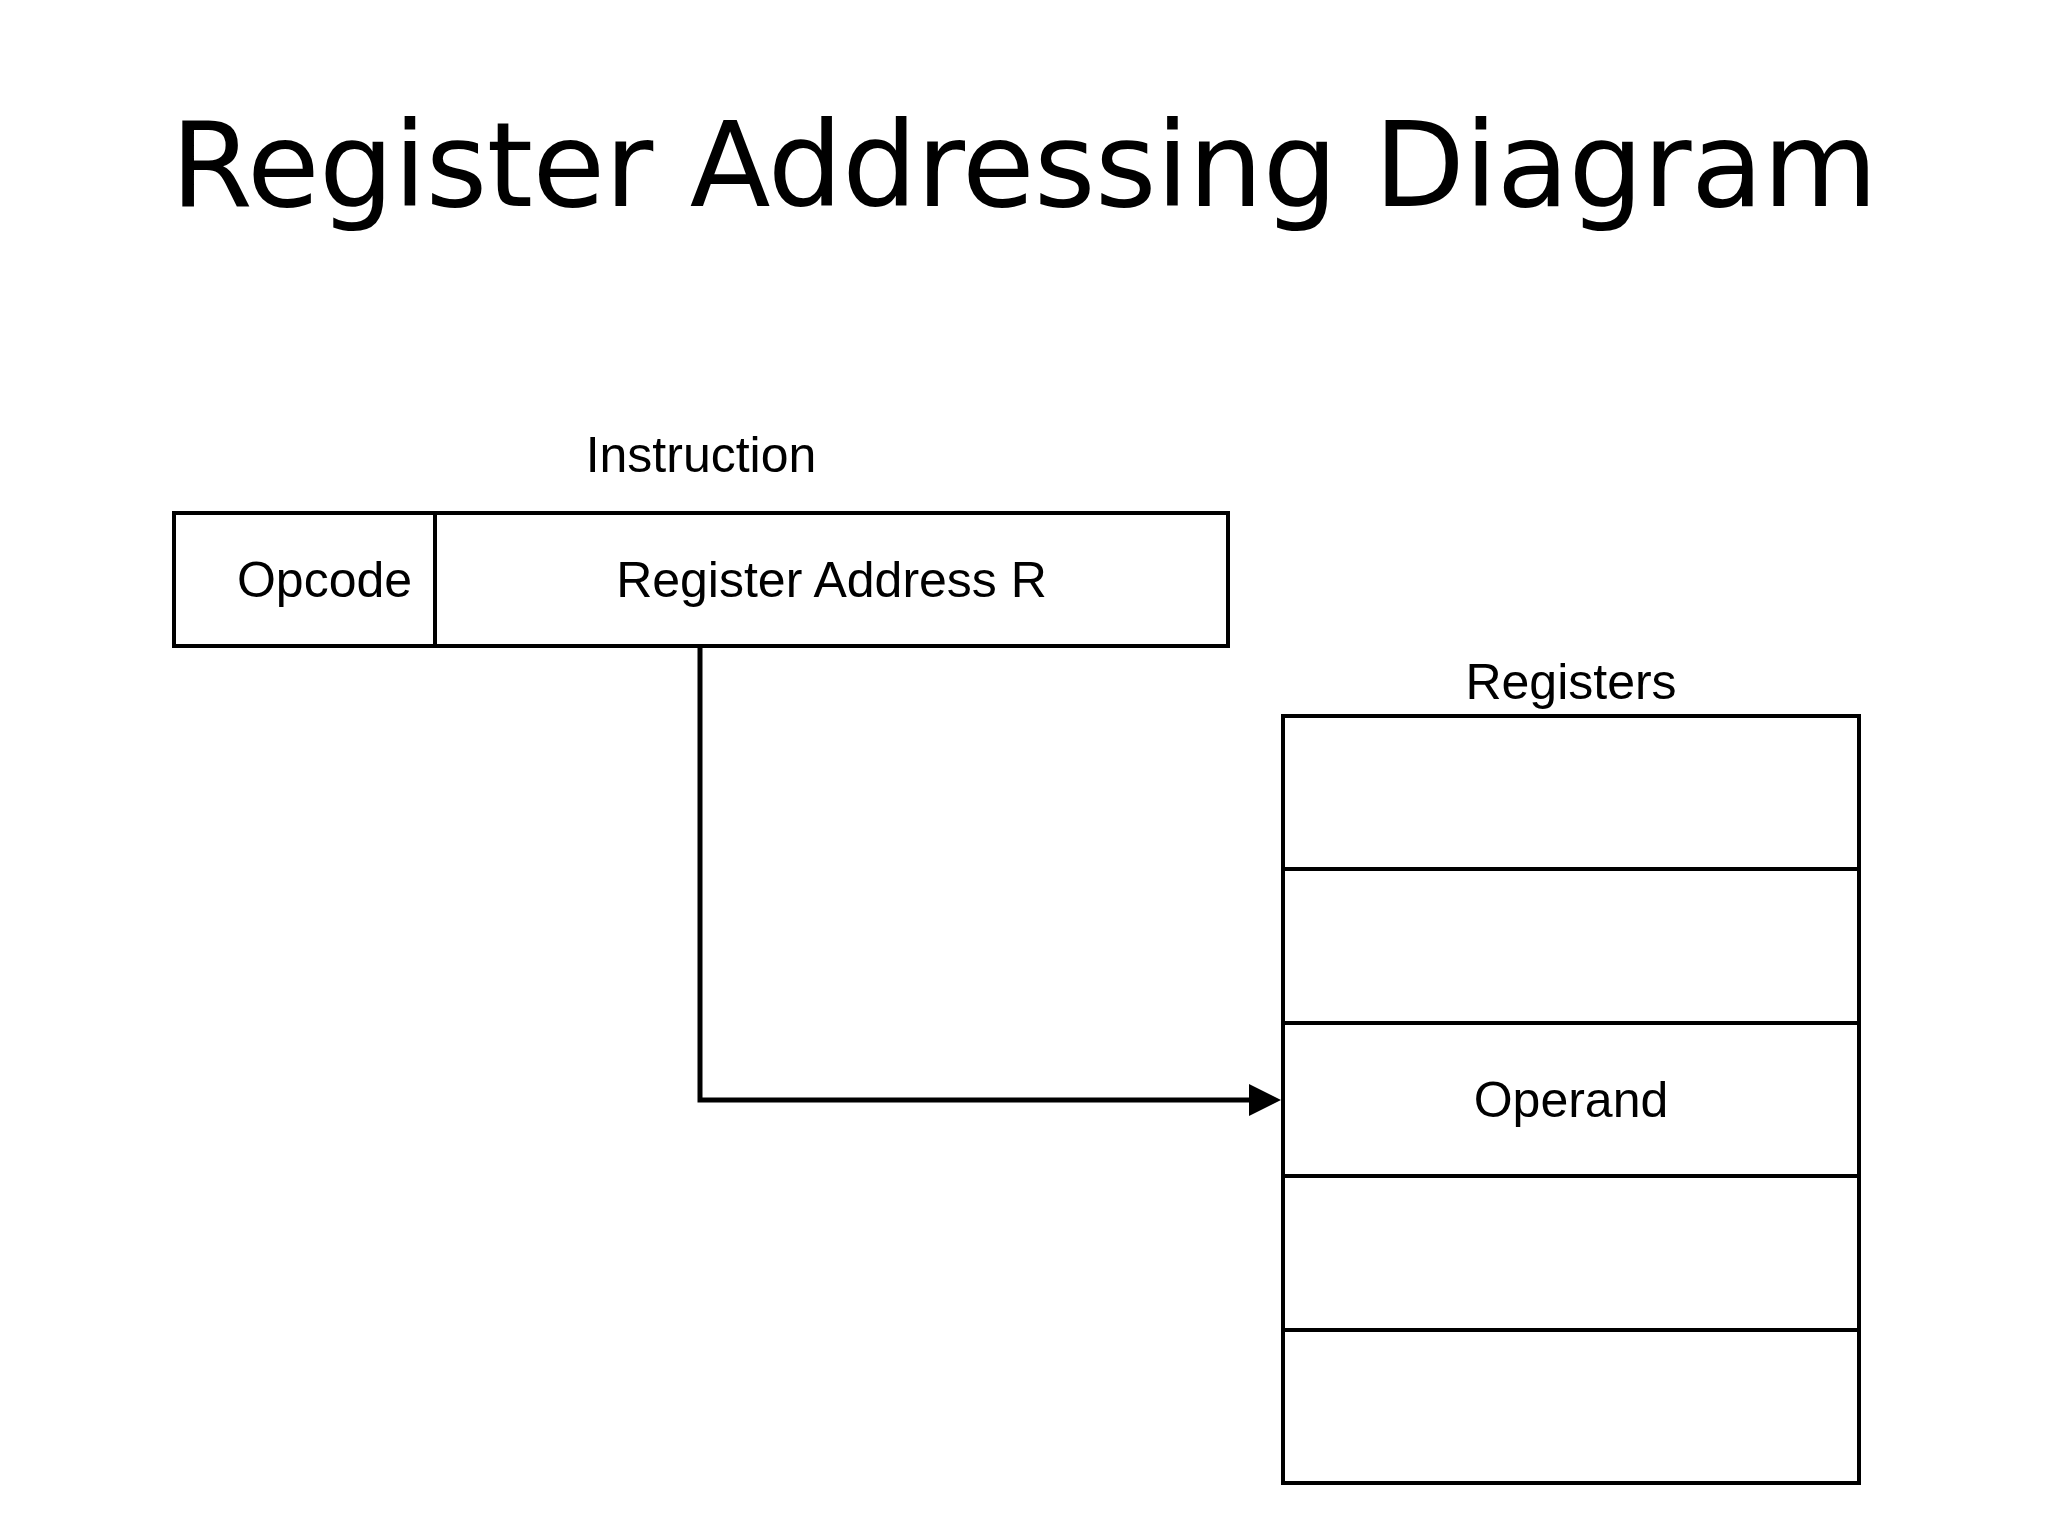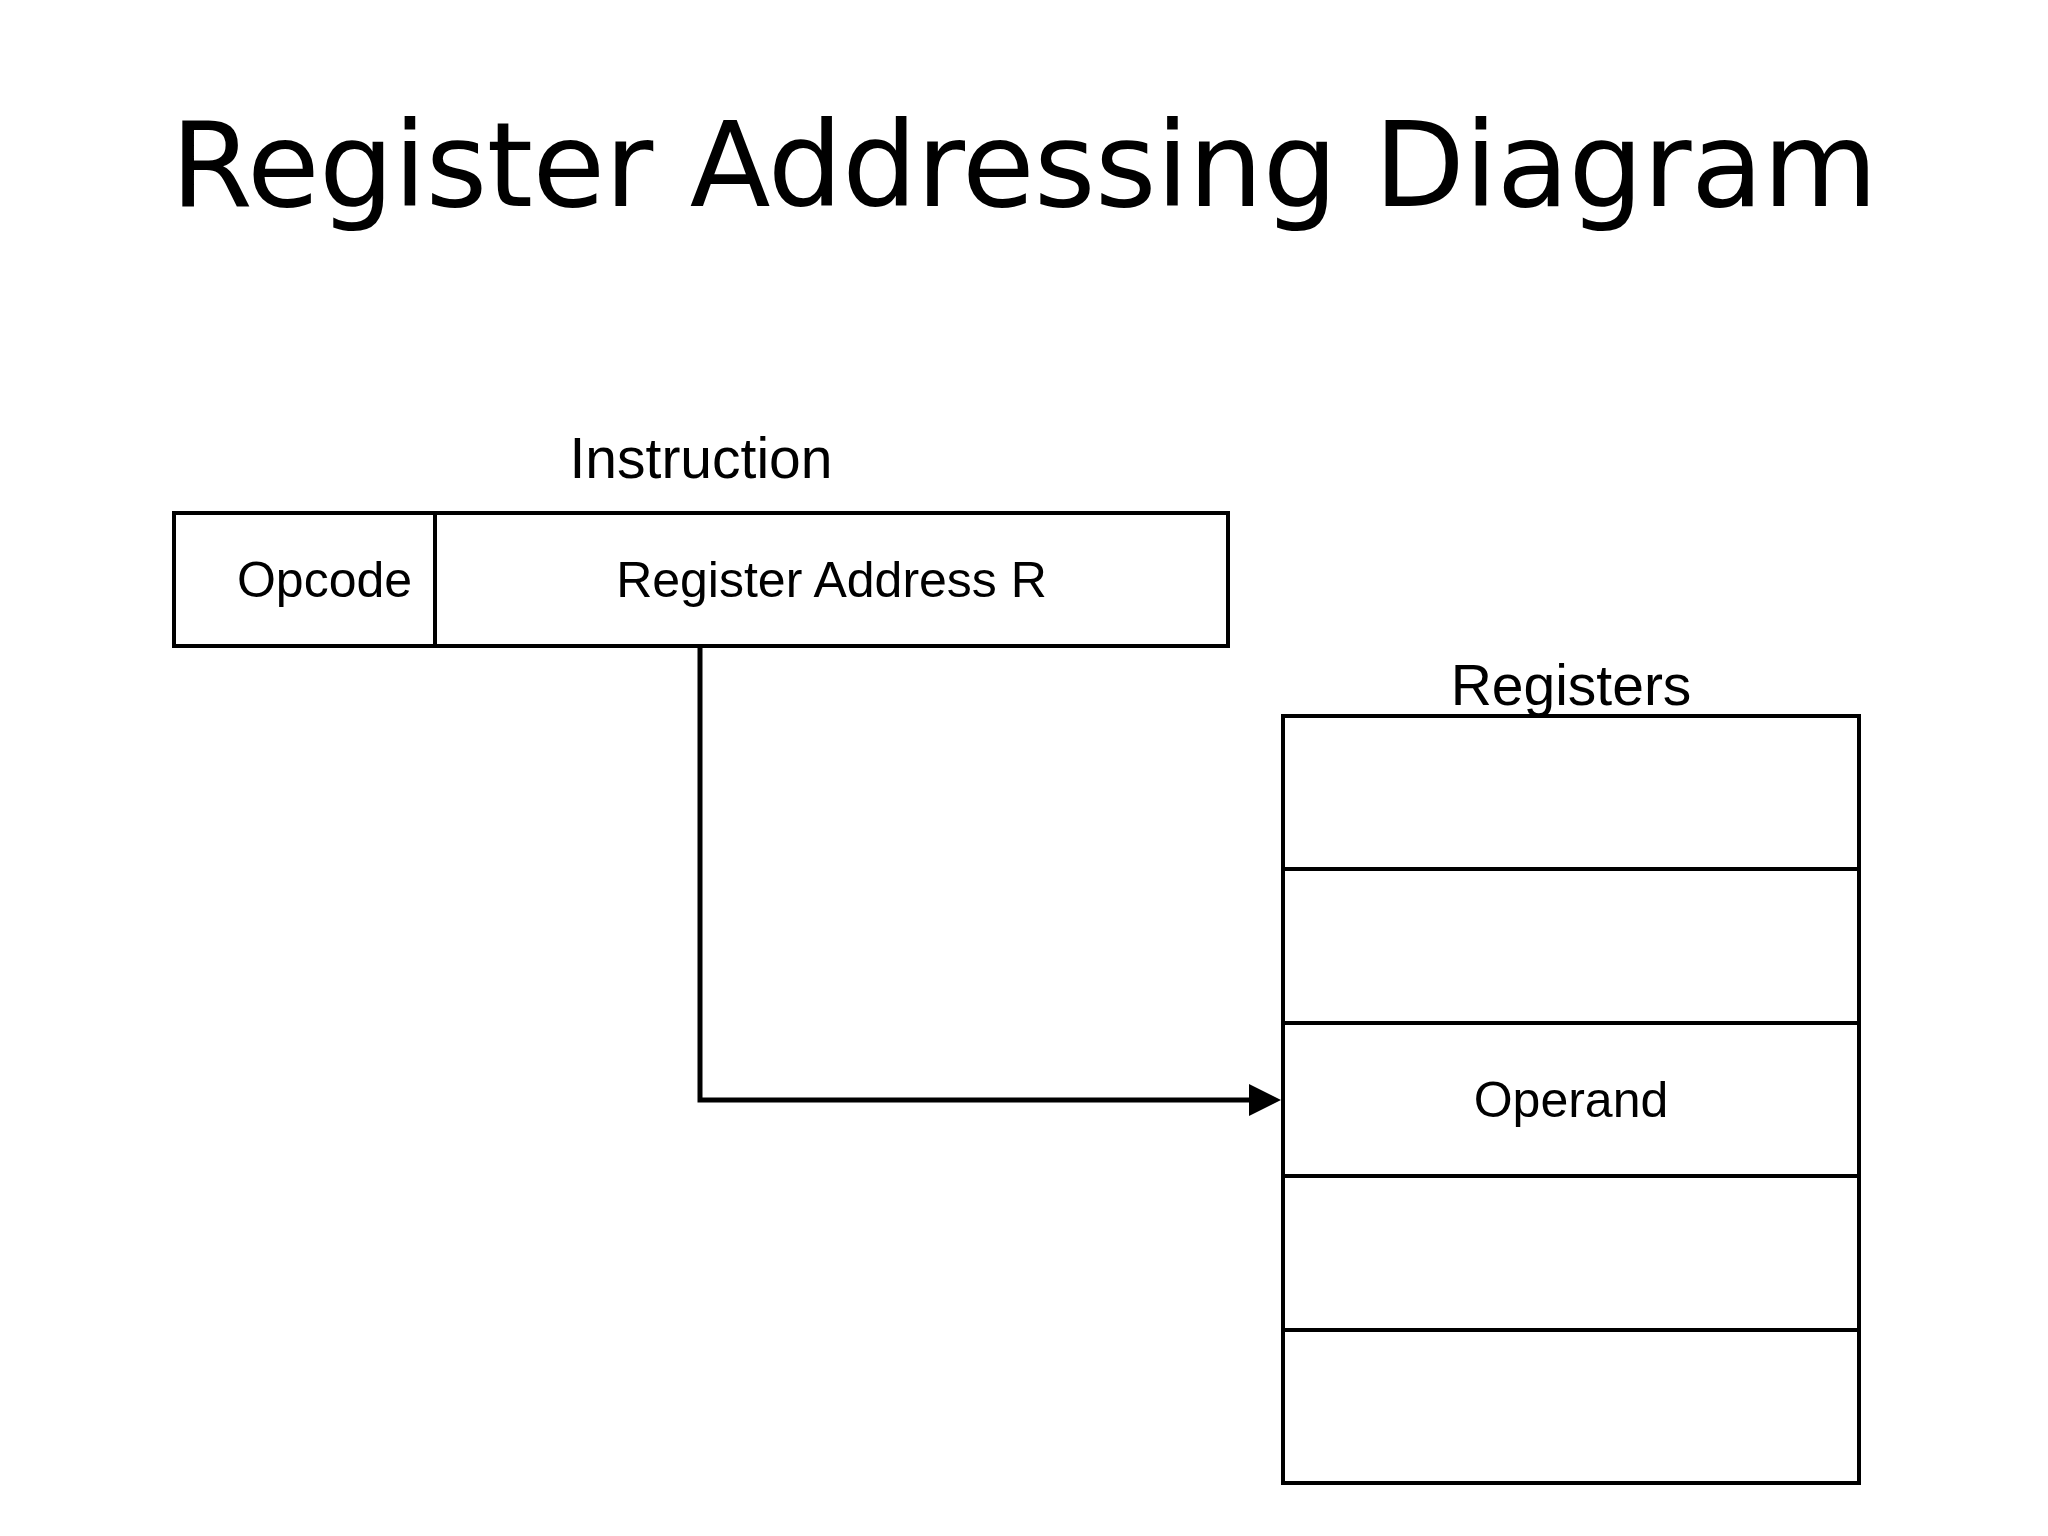--- a/index.html
+++ b/index.html
@@ -33,21 +33,21 @@
     letter-spacing: -0.5px;
     color: #000000;
     white-space: nowrap;
   }
 
   
   .diagram-label {
     position: absolute;
     font-family: "Liberation Sans", sans-serif;
     font-weight: 400;
-    font-size: 57px;
+    font-size: 50px;
     line-height: 1;
     color: #000000;
     white-space: nowrap;
   }
 
   #label-instruction {
     left: 172px;
     top: 430px;
     width: 1058px;
     text-align: center;

